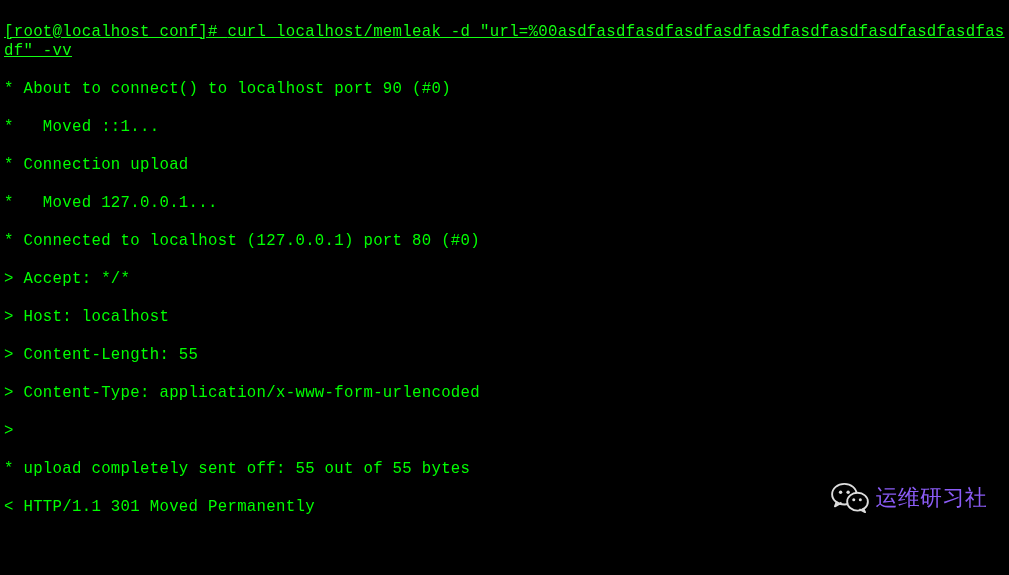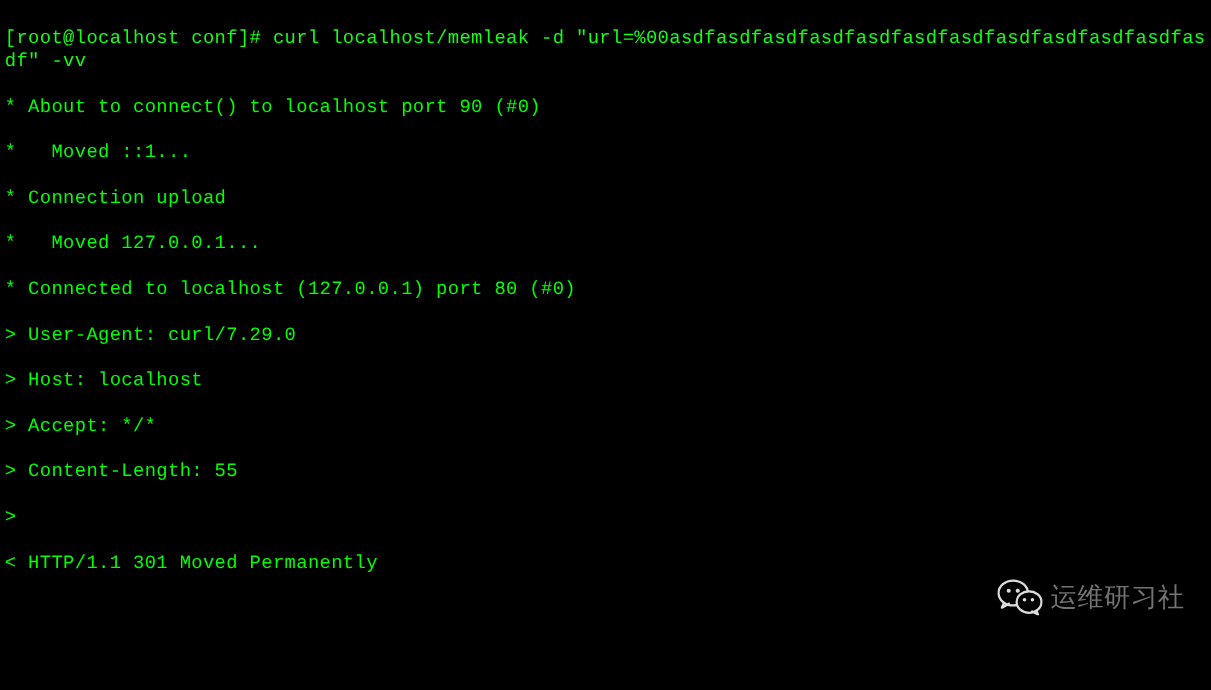--- a/index.html
+++ b/index.html
@@ -20,50 +20,51 @@
     line-height: 19px;
     padding: 4px 4px;
     box-sizing: border-box;
     letter-spacing: 0.3px;
     white-space: pre-wrap;
     word-break: break-all;
     overflow: hidden;
     position: relative;
   }
   .line { display: block; }
-  .bright { color: #12ff12; }
+  .bright { color: #12ff12; text-decoration: underline; }
   .watermark {
     position: absolute;
     bottom: 24px;
     right: 22px;
     display: flex;
     align-items: center;
     gap: 6px;
-    color: #737373;
+    color: #8b5cf6;
     font-family: -apple-system, "Segoe UI", sans-serif;
     font-size: 22px;
     pointer-events: none;
   }
   .watermark svg { display: block; }
 </style>
 </head>
 <body>
 
 <div class="terminal">
 <span class="line"><span class="bright">[root@localhost conf]# </span><span class="bright">curl localhost/memleak -d "url=%00asdfasdfasdfasdfasdfasdfasdfasdfasdfasdfasdfasdf" -vv</span></span>
 <span class="line">* About to connect() to localhost port 90 (#0)</span>
 <span class="line">*   Moved ::1...</span>
 <span class="line">* Connection upload</span>
 <span class="line">*   Moved 127.0.0.1...</span>
 <span class="line">* Connected to localhost (127.0.0.1) port 80 (#0)</span>
-<span class="line">&gt; User-Agent: curl/7.29.0</span>
+<span class="line">&gt; Accept: */*</span>
 <span class="line">&gt; Host: localhost</span>
-<span class="line">&gt; Accept: */*</span>
 <span class="line">&gt; Content-Length: 55</span>
+<span class="line">&gt; Content-Type: application/x-www-form-urlencoded</span>
 <span class="line">&gt;</span>
+<span class="line">* upload completely sent off: 55 out of 55 bytes</span>
 <span class="line">&lt; HTTP/1.1 301 Moved Permanently</span>
 
 
 
 
 
 
 
 
 

